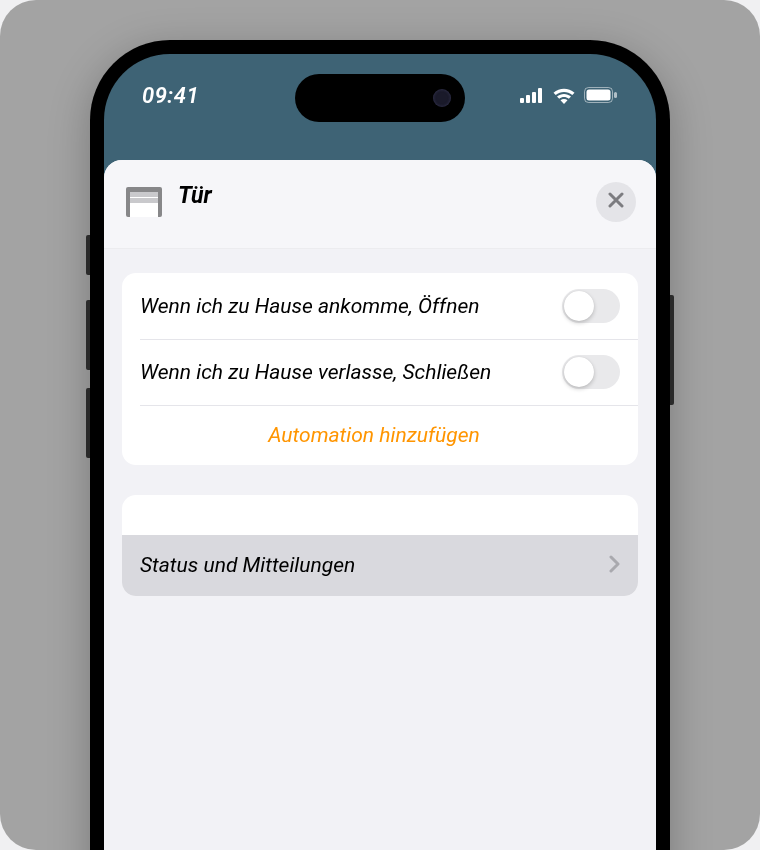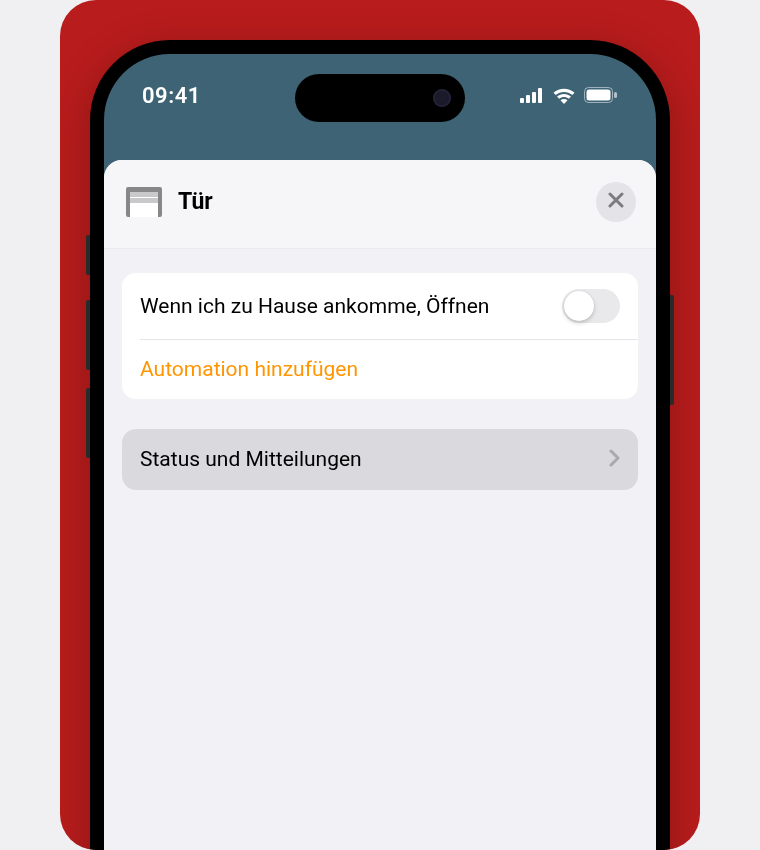--- a/index.html
+++ b/index.html
@@ -7,27 +7,28 @@
     font-family: -apple-system, BlinkMacSystemFont, "Segoe UI", Roboto, Helvetica, Arial, sans-serif;
     background: #f0f0f2;
     width: 760px;
     height: 850px;
     overflow: hidden;
     display: flex;
     align-items: flex-start;
     justify-content: center;
   }
   .canvas {
-    width: 640px;
+    width: 760px;
     height: 850px;
-    background: #b91c1c;
+    background: #a3a3a3;
     border-radius: 36px;
     position: relative;
     overflow: hidden;
     padding-top: 40px;
+    font-style: italic;
   }
   .phone {
     width: 580px;
     margin: 0 auto;
     background: #000;
     border-radius: 80px;
     padding: 14px;
     box-shadow: 0 10px 40px rgba(0,0,0,0.25);
     position: relative;
   }
@@ -106,21 +107,20 @@
   }
   .signal-icon, .wifi-icon, .battery-icon { display: inline-flex; }
   .header-gap { height: 42px; }
   .sheet {
     background: #f2f2f6;
     border-radius: 18px 18px 0 0;
     min-height: 900px;
   }
   .sheet-header {
     display: flex;
-    align-items: center;
     padding: 22px 20px 26px 20px;
     background: #f6f6f9;
     border-radius: 18px 18px 0 0;
     border-bottom: 1px solid rgba(0,0,0,0.04);
   }
   .accessory-icon {
     width: 40px;
     height: 40px;
     display: flex;
     align-items: center;
@@ -172,21 +172,21 @@
     height: 1px;
     background: #e5e5ea;
   }
   .row-label {
     flex: 1;
     font-size: 21px;
     color: #000;
     line-height: 1.35;
     padding-right: 12px;
   }
-  .row-link .row-label { color: #ff9500; }
+  .row-link .row-label { color: #ff9500; text-align: center; }
   .toggle {
     width: 58px;
     height: 34px;
     background: #e9e9eb;
     border-radius: 17px;
     position: relative;
     flex-shrink: 0;
   }
   .toggle-knob {
     position: absolute;
@@ -197,21 +197,21 @@
     background: #fff;
     border-radius: 50%;
     box-shadow: 0 2px 4px rgba(0,0,0,0.2), 0 0 1px rgba(0,0,0,0.1);
   }
   .row-value {
     font-size: 21px;
     color: #8a8a8e;
     margin-right: 8px;
   }
   .chevron { flex-shrink: 0; }
-  .row.active { background: #d9d9de; }
+  .row.active { background: #d9d9de; margin-top: 40px; }
 </style>
 </head>
 <body>
 
 <div class="canvas">
   <div class="phone">
     <div class="side-buttons-left">
       <div class="side-btn b1"></div>
       <div class="side-btn b2"></div>
       <div class="side-btn b3"></div>
@@ -277,20 +277,26 @@
         </div>
 
         <div class="content">
           <div class="card">
             <div class="row">
               <div class="row-label">Wenn ich zu Hause ankomme, Öffnen</div>
               <div class="toggle">
                 <div class="toggle-knob"></div>
               </div>
             </div>
+            <div class="row">
+              <div class="row-label">Wenn ich zu Hause verlasse, Schließen</div>
+              <div class="toggle">
+                <div class="toggle-knob"></div>
+              </div>
+            </div>
             <div class="row row-link">
               <div class="row-label">Automation hinzufügen</div>
             </div>
           </div>
 
 
           <div class="card">
             <div class="row active">
               <div class="row-label">Status und Mitteilungen</div>
               <span class="chevron">

